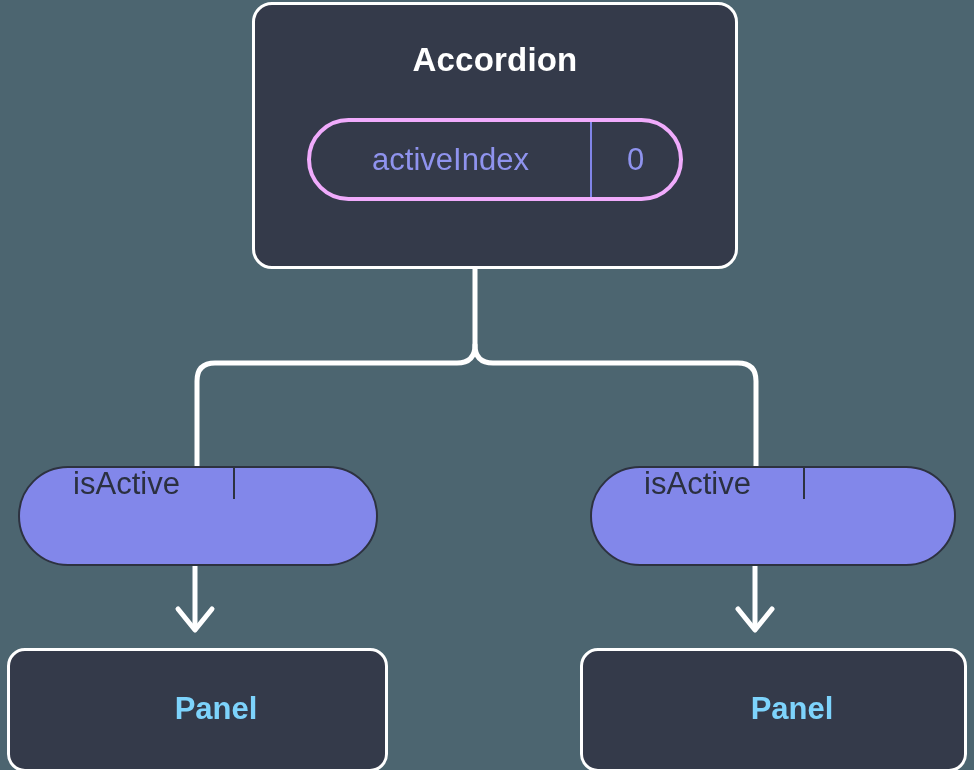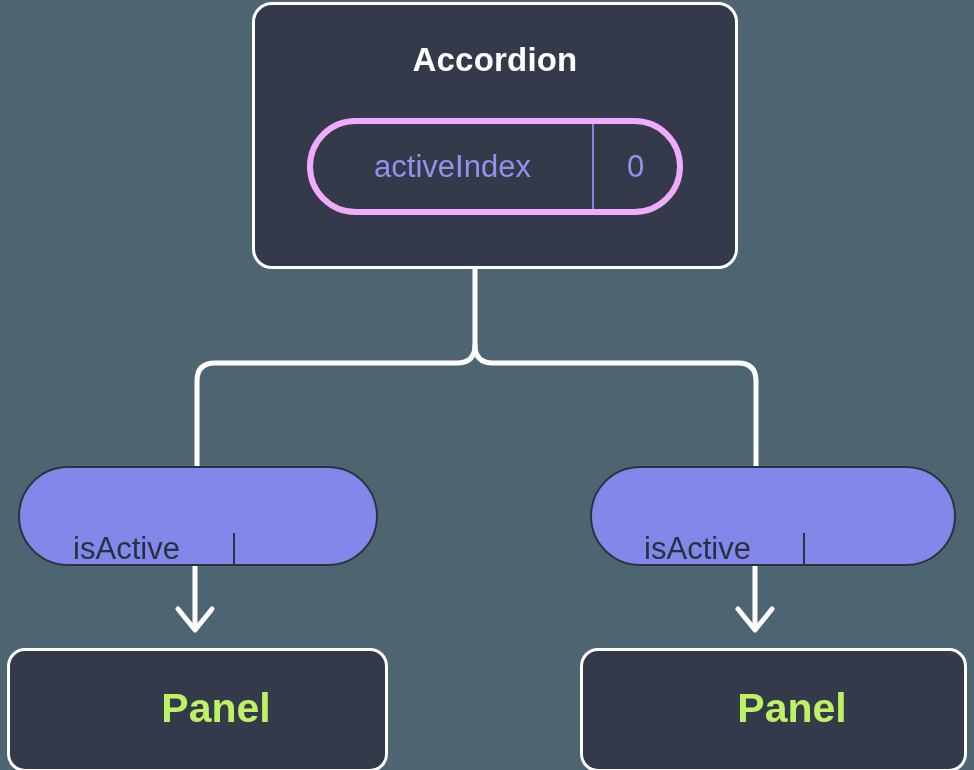--- a/index.html
+++ b/index.html
@@ -58,22 +58,22 @@
     text-align: center;
   }
 
   
   .pill-outline {
     position: absolute;
     box-sizing: border-box;
     left: 307px;
     top: 118px;
     width: 376px;
-    height: 97px;
-    border: 6px solid #f0abfc;
+    height: 83px;
+    border: 4px solid #f0abfc;
     border-radius: 53px;
     display: flex;
     align-items: stretch;
     justify-content: space-between;
   }
   .pill-outline .pill-key,
   .pill-outline .pill-val {
     display: flex;
     align-items: center;
     justify-content: center;
@@ -92,21 +92,21 @@
   
   .pill-filled {
     position: absolute;
     box-sizing: border-box;
     top: 466px;
     height: 100px;
     background: #8287ea;
     border: 2px solid #2d3240;
     border-radius: 52px;
     display: flex;
-    align-items: flex-end;
+    align-items: flex-start;
     z-index: 3;
   }
   .pill-filled .pill-key,
   .pill-filled .pill-val {
     display: flex;
     align-items: center;
     justify-content: center;
     color: #2b3040;
     font-size: 31px;
     line-height: 1;
@@ -137,22 +137,22 @@
     top: 648px;
     height: 124px;
     background: #343a4a;
     border: 3px solid #ffffff;
     border-radius: 18px;
     display: flex;
     align-items: center;
     justify-content: center;
   }
   .panel-card .panel-label {
-    color: #bef264;
-    font-size: 41px;
+    color: #7dd3fc;
+    font-size: 31px;
     font-weight: 700;
     line-height: 1;
     margin-top: -4px;
     margin-left: 37px;
   }
   #panel-left {
     left: 7px;
     width: 381px;
   }
   #panel-right {

